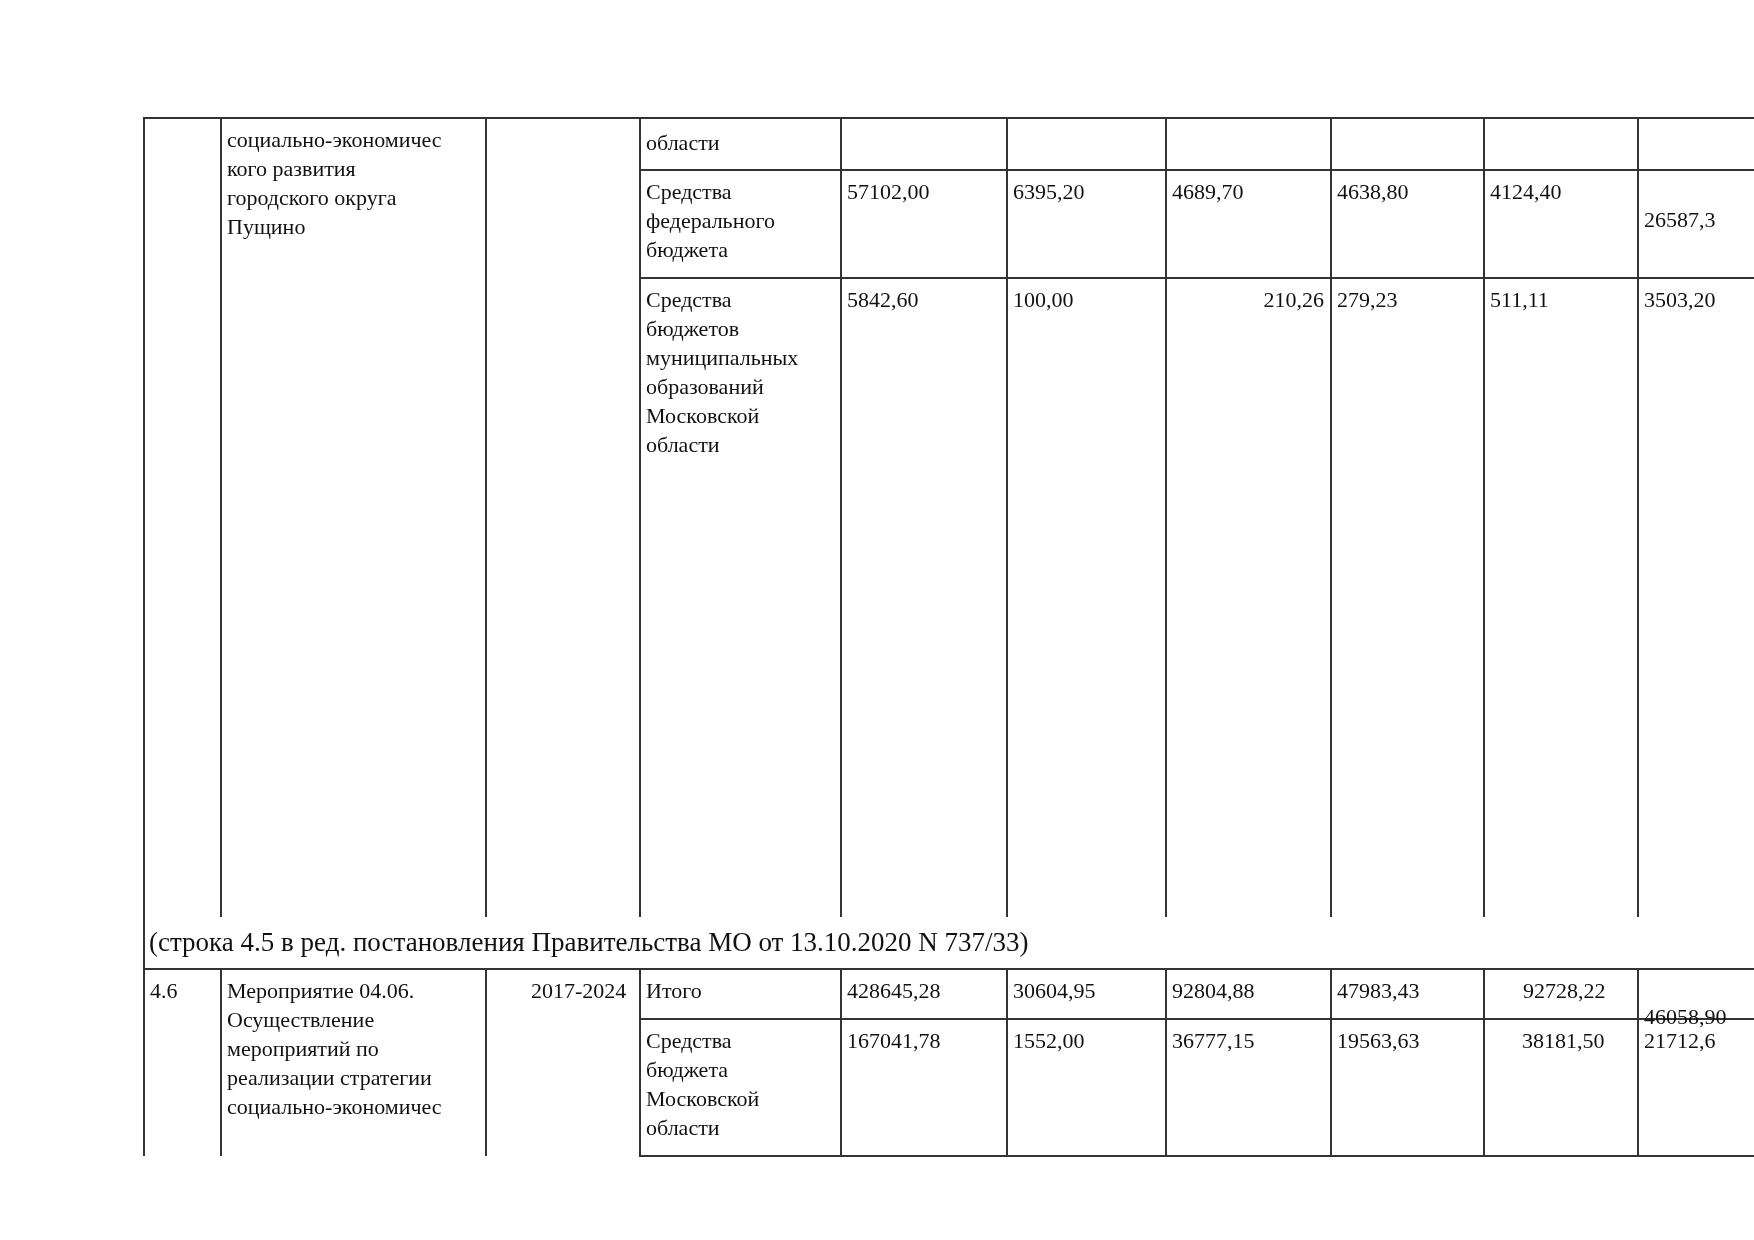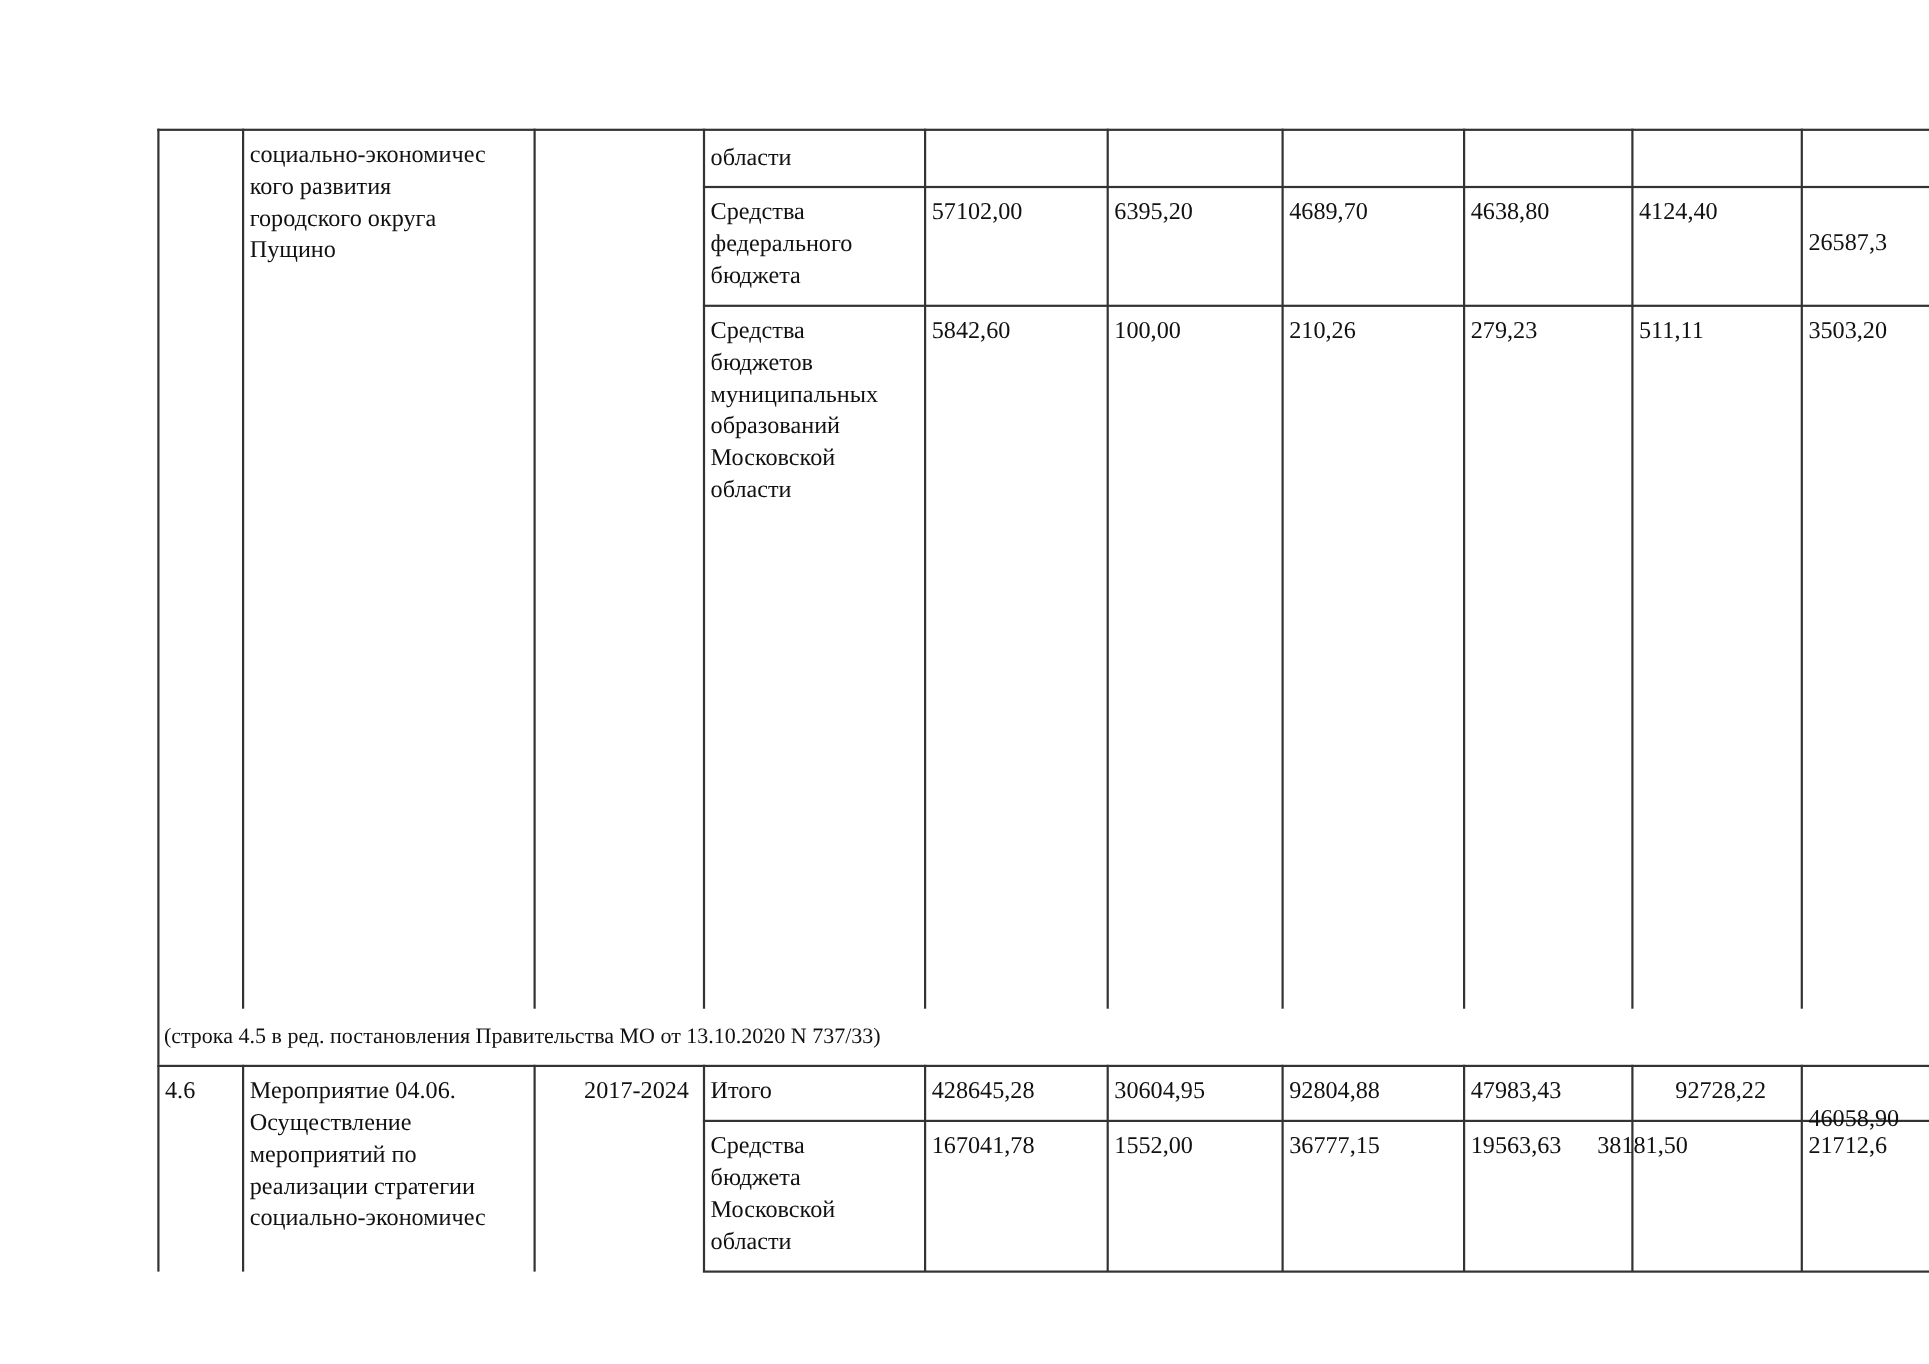--- a/index.html
+++ b/index.html
@@ -2,21 +2,21 @@
 <html><head>
 <meta charset="utf-8">
 <style>
   html, body { margin:0; padding:0; background:#ffffff; }
   body { width:1754px; height:1240px; position:relative; overflow:hidden;
          font-family:"Liberation Serif", "DejaVu Serif", serif; color:#111; }
   .cell { position:absolute; box-sizing:border-box; font-size:22px; line-height:29px;
           padding:8px 6px 0 7px; white-space:pre-line; }
   .vl { position:absolute; width:1.5px; background:#333; }
   .hl { position:absolute; height:1.5px; background:#333; }
-  .note { position:absolute; font-size:20px; line-height:29px; white-space:nowrap; }
+  .note { position:absolute; font-size:27px; line-height:29px; white-space:nowrap; }
 </style>
 </head>
 <body>
 
 <div id="page">
 
   <div class="hl" style="left:143px; top:117px; width:1611px;"></div>
   <div class="hl" style="left:639px; top:169px; width:1115px;"></div>
   <div class="hl" style="left:639px; top:277px; width:1115px;"></div>
 
@@ -49,21 +49,21 @@
   <div class="cell" style="left:1637px; top:169px; width:117px;margin-top:28px;">26587,3</div>
 
   <div class="cell" style="left:639px; top:277px; width:201px;">Средства
 бюджетов
 муниципальных
 образований
 Московской
 области</div>
   <div class="cell" style="left:840px; top:277px; width:166px;">5842,60</div>
   <div class="cell" style="left:1006px; top:277px; width:159px;">100,00</div>
-  <div class="cell" style="left:1165px; top:277px; width:165px;">210,26</div>
+  <div class="cell" style="left:1165px; top:277px; width:165px;text-align:right;">210,26</div>
   <div class="cell" style="left:1330px; top:277px; width:153px;">279,23</div>
   <div class="cell" style="left:1483px; top:277px; width:154px;">511,11</div>
   <div class="cell" style="left:1637px; top:277px; width:117px;">3503,20</div>
 
   <div class="note" style="left:149px; top:928px;">(строка 4.5 в ред. постановления Правительства МО от 13.10.2020 N 737/33)</div>
 
   <div class="hl" style="left:143px; top:968px; width:1611px;"></div>
   <div class="hl" style="left:639px; top:1018px; width:1115px;"></div>
   <div class="hl" style="left:639px; top:1155px; width:1115px;"></div>
 
@@ -95,15 +95,15 @@
   <div class="cell" style="left:1637px; top:968px; width:117px;margin-top:26px;">46058,90</div>
 
   <div class="cell" style="left:639px; top:1018px; width:201px;">Средства
 бюджета
 Московской
 области</div>
   <div class="cell" style="left:840px; top:1018px; width:166px;">167041,78</div>
   <div class="cell" style="left:1006px; top:1018px; width:159px;">1552,00</div>
   <div class="cell" style="left:1165px; top:1018px; width:149px;">36777,15</div>
   <div class="cell" style="left:1330px; top:1018px; width:153px;">19563,63</div>
-  <div class="cell" style="left:1445px; top:1018px; width:154px;">38181,50</div>
+  <div class="cell" style="left:1515px; top:1018px; width:154px;">38181,50</div>
   <div class="cell" style="left:1637px; top:1018px; width:117px;">21712,6</div>
 </div>
 
 </body></html>

